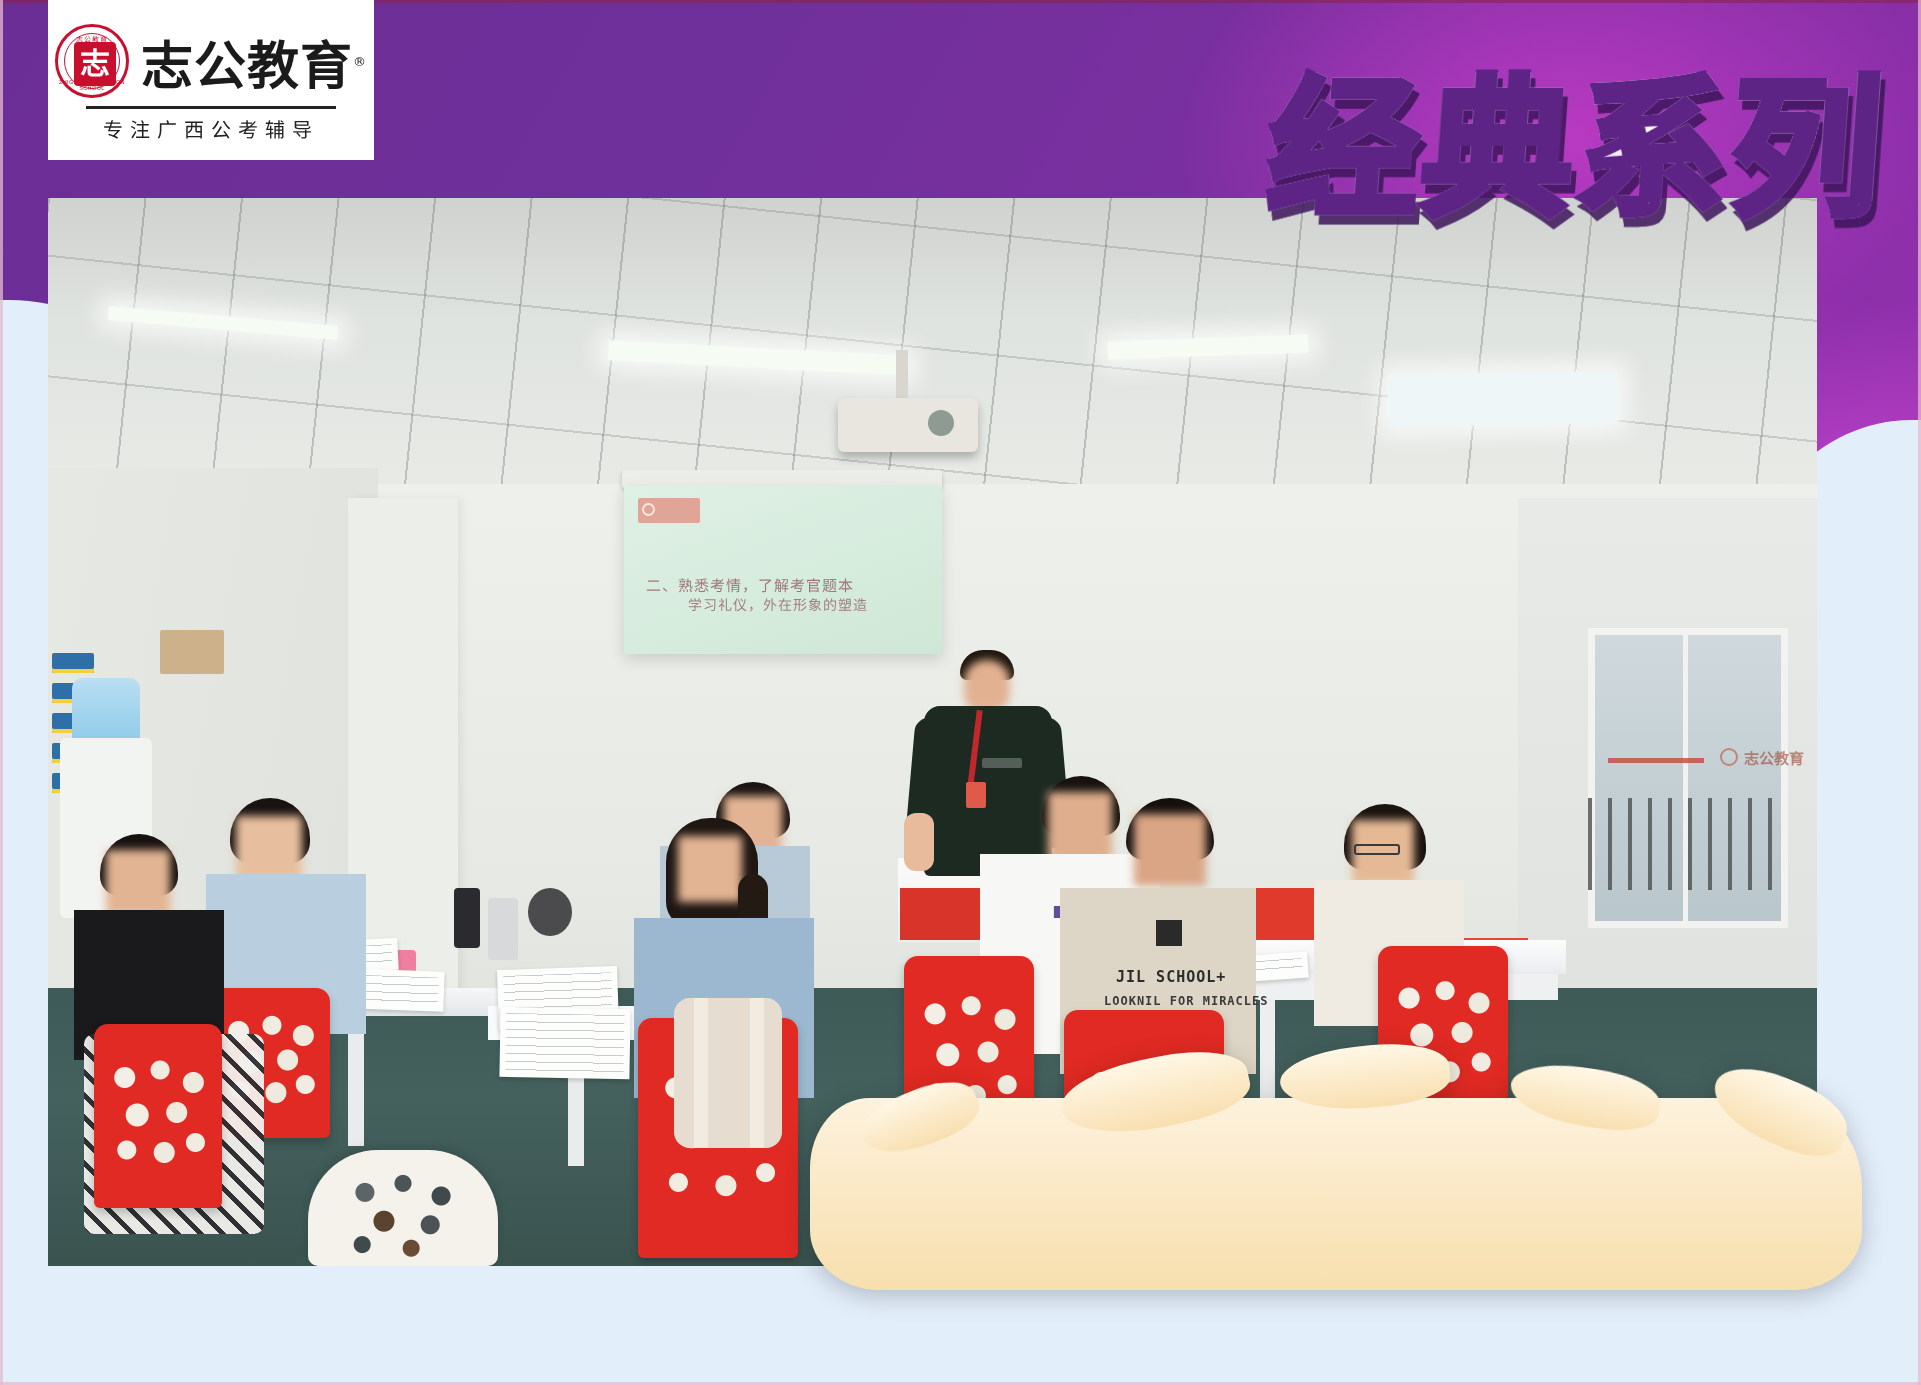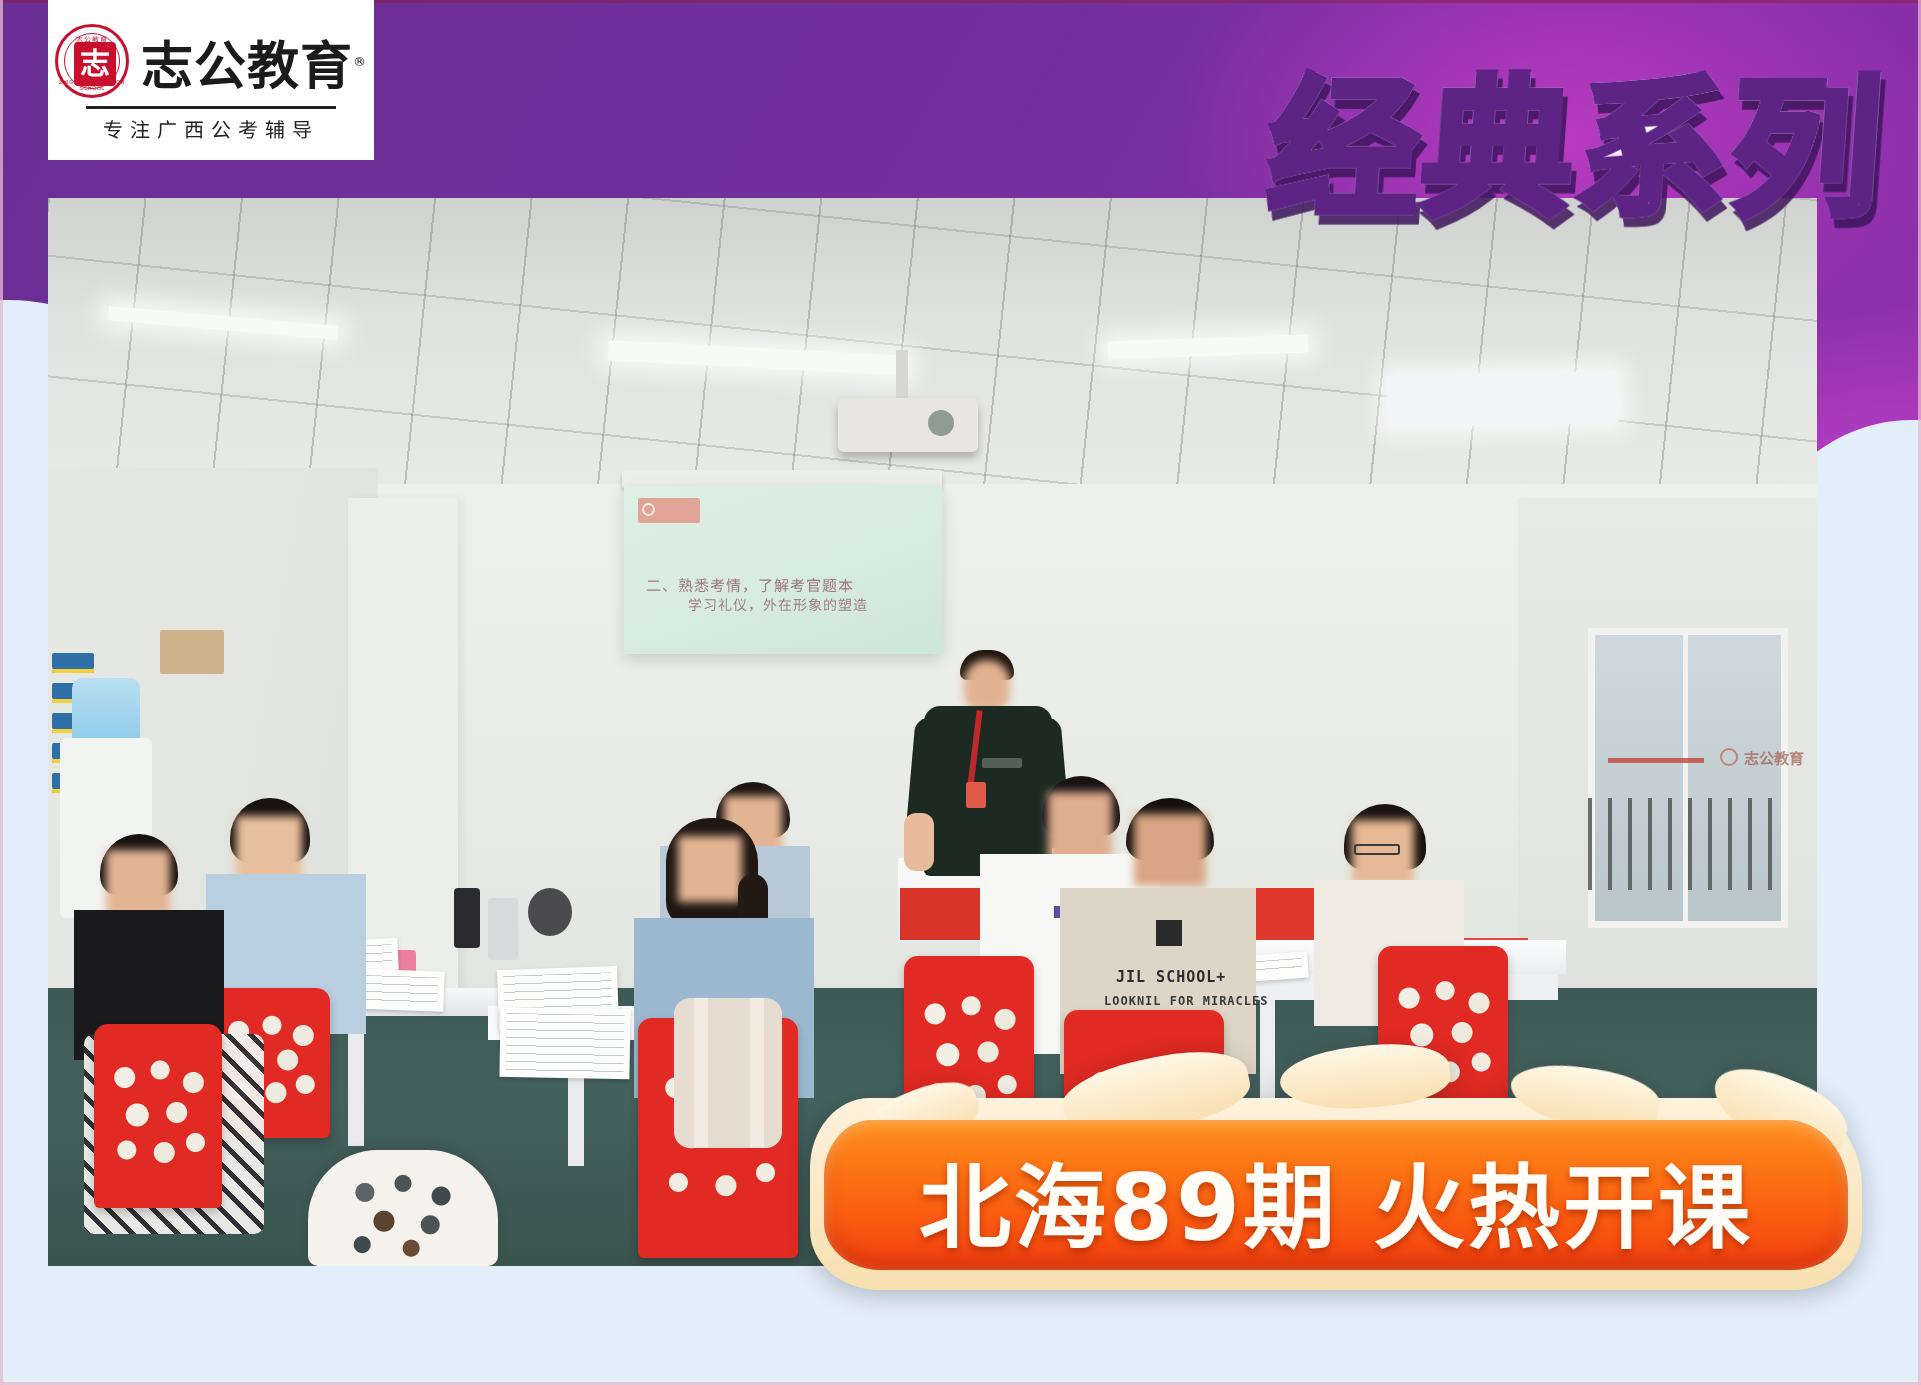--- a/index.html
+++ b/index.html
@@ -463,23 +463,20 @@
   </div>
 
   <div class="banner">
     <div class="banner-flame">
       <span class="flame-tip ft1"></span>
       <span class="flame-tip ft2"></span>
       <span class="flame-tip ft3"></span>
       <span class="flame-tip ft4"></span>
       <span class="flame-tip ft5"></span>
     </div>
-    <div class="banner-body">
-      <span class="banner-text">北海89期 火热开课</span>
-    </div>
   </div>
 
   <div class="edge-line-t"></div>
   <div class="edge-line-l"></div>
   <div class="edge-line-r"></div>
   <div class="edge-line-b"></div>
 
 </div>
 
 </body></html>

